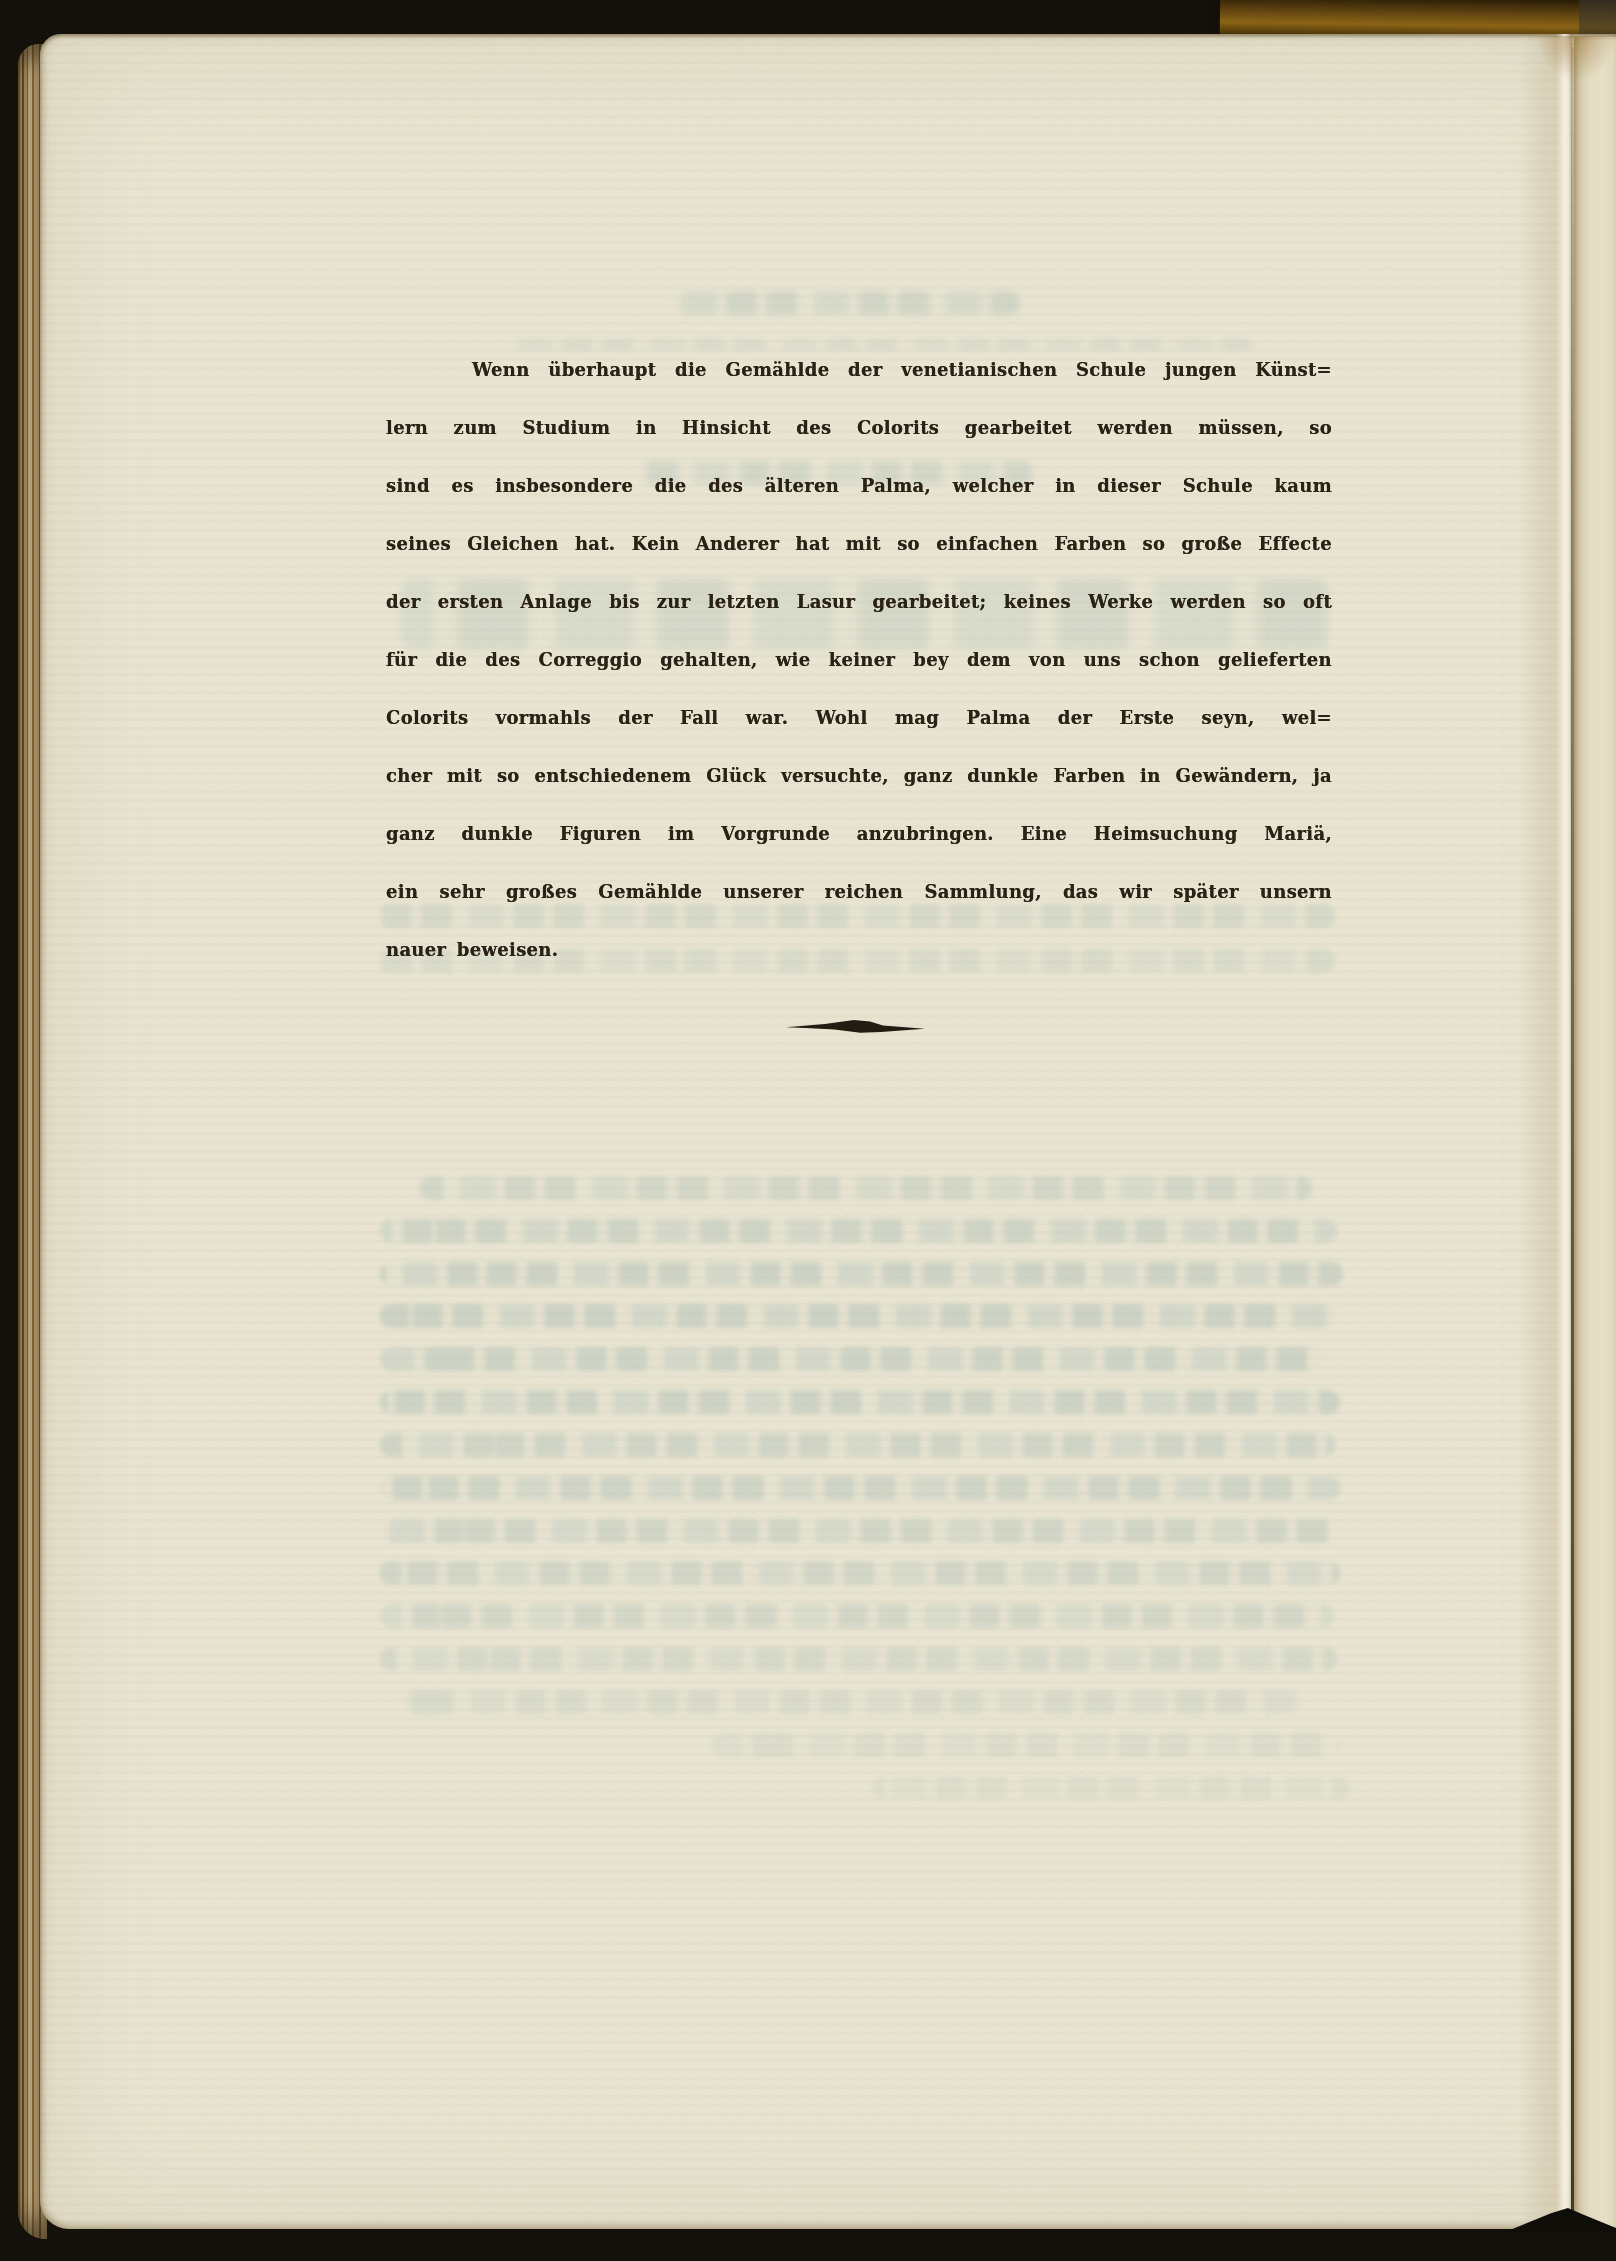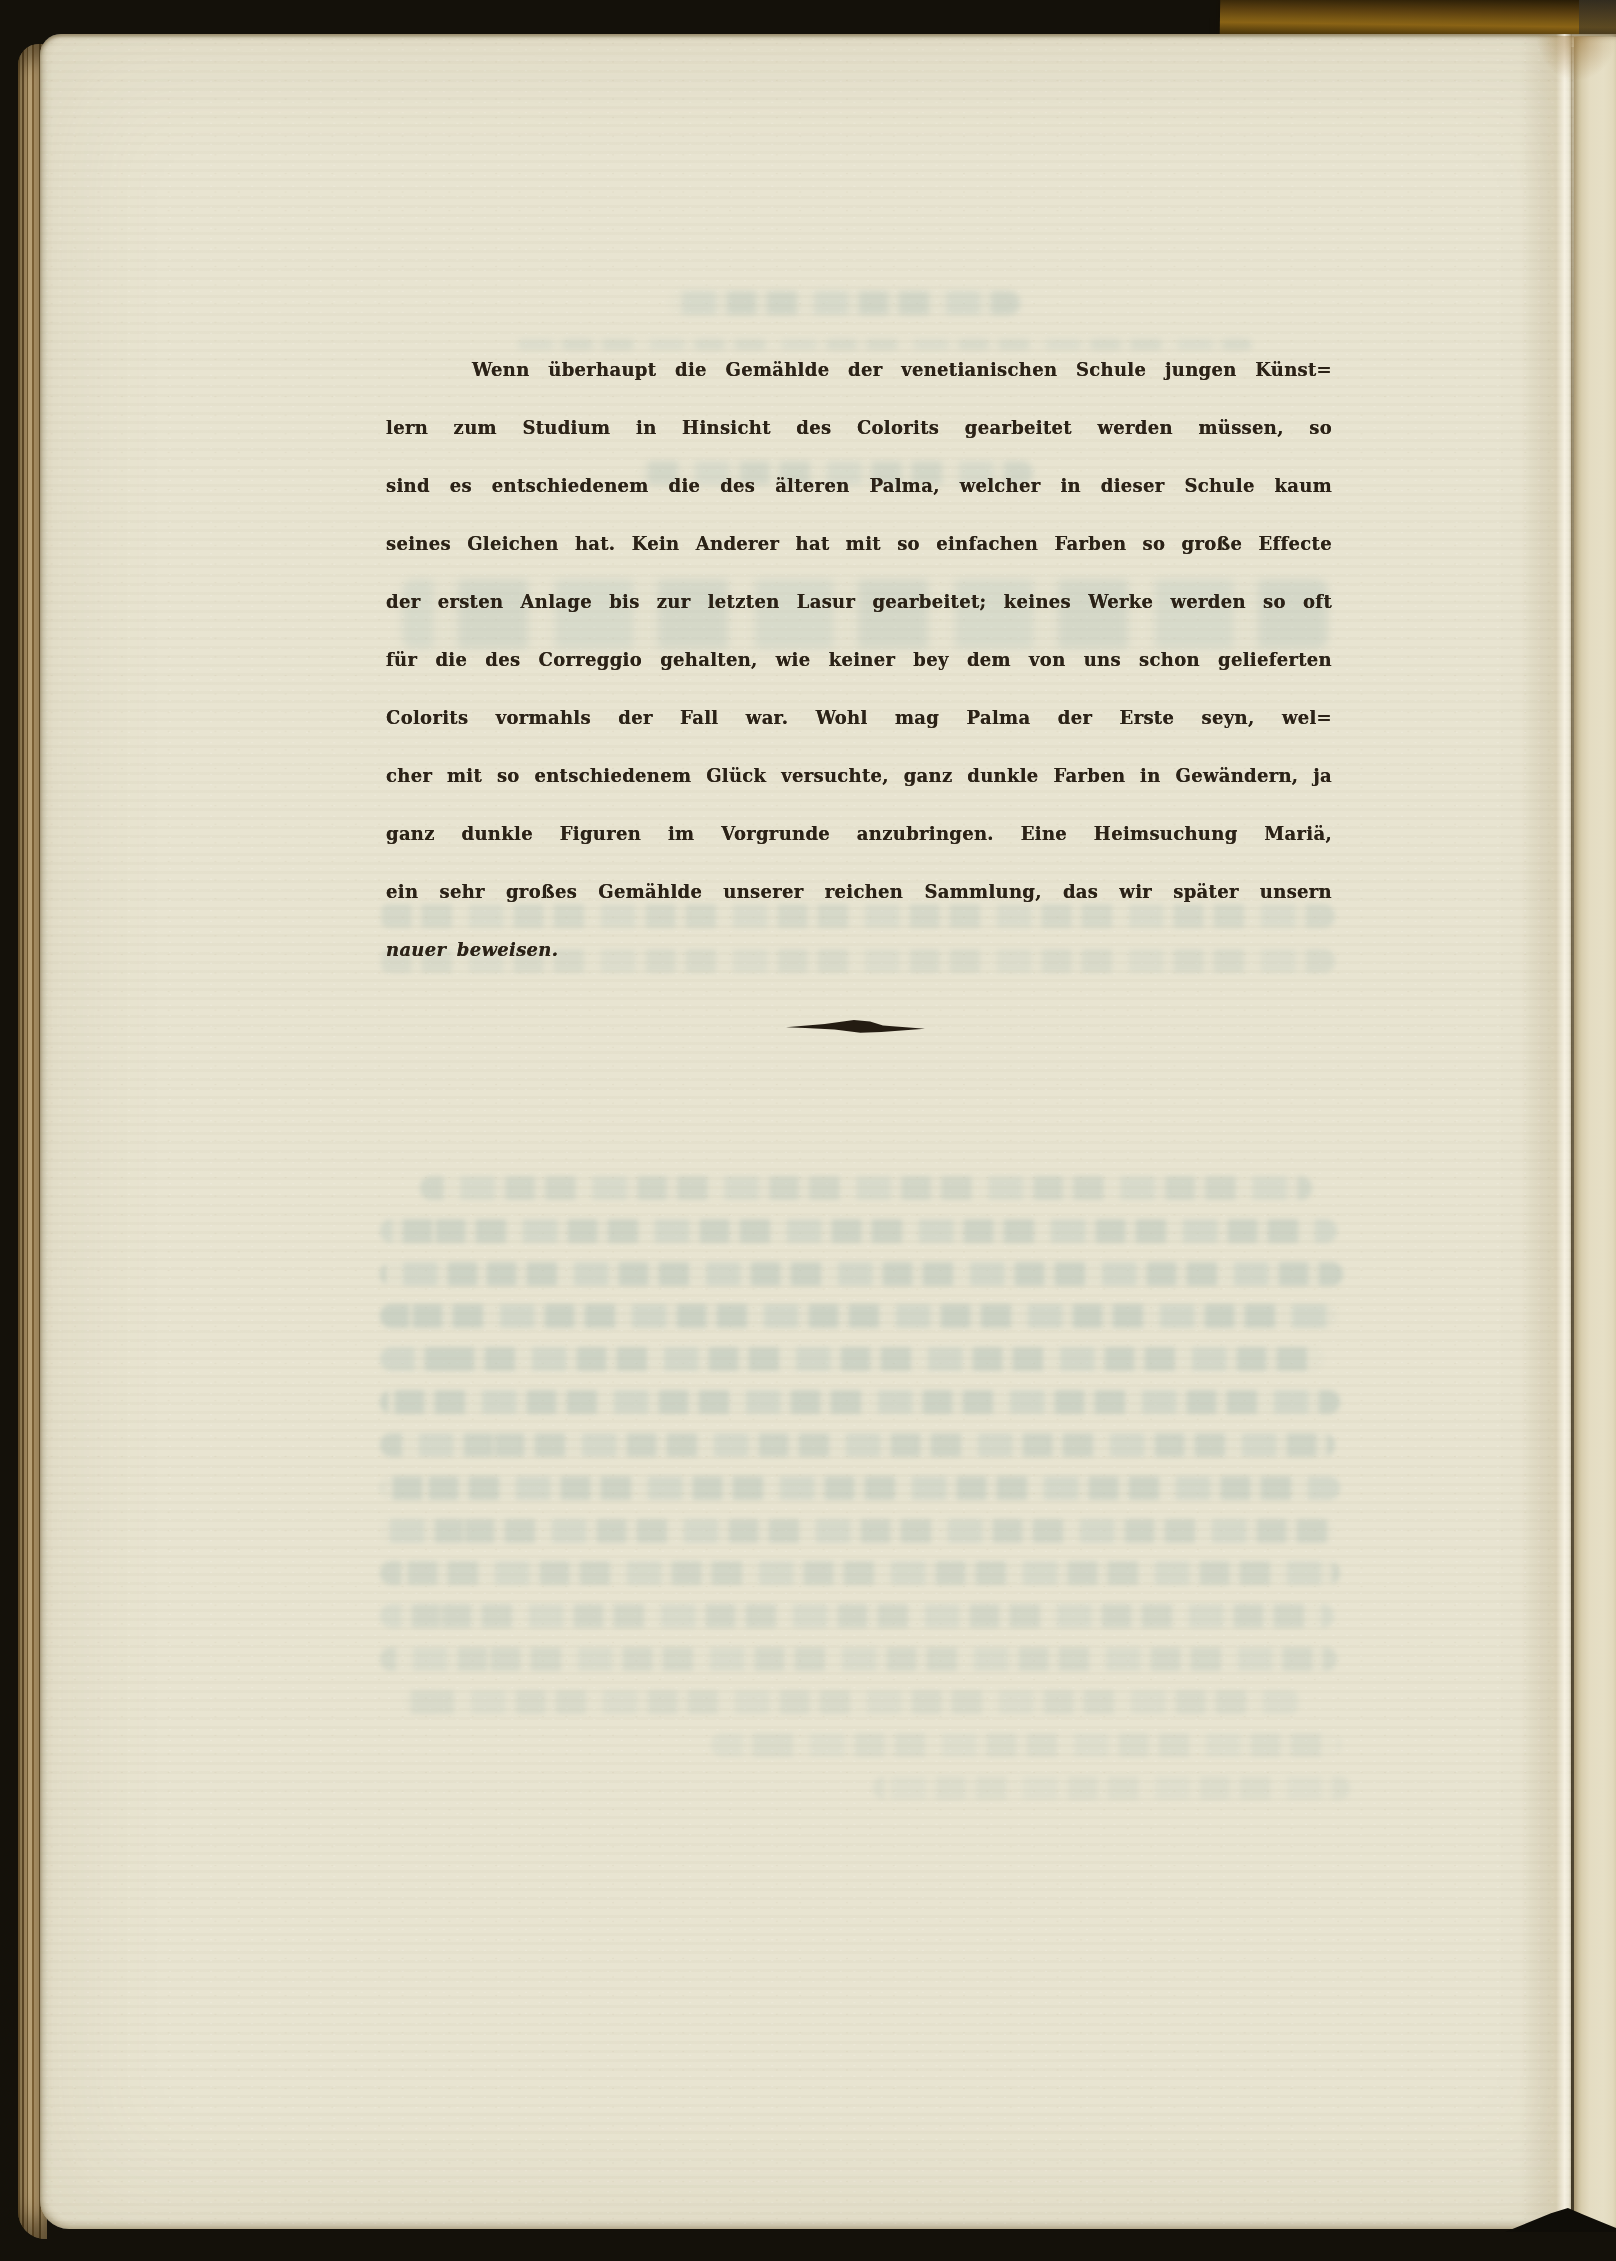--- a/index.html
+++ b/index.html
@@ -91,21 +91,21 @@
   .t-line{
     height:42px;line-height:42px;
     font-size:18px;font-weight:700;
     letter-spacing:0.3px;word-spacing:4px;
     text-align:justify;text-align-last:justify;
     white-space:nowrap;
     text-shadow:0 0 0.5px rgba(43,34,23,.8);
     margin-top:16px;
   }
   .t-line.indent{padding-left:86px;}
-  .t-line.last{text-align-last:left;font-style:italic;}
+  .t-line.last{text-align-last:left;}
 
   
   .ornament{position:absolute;left:786px;top:1019px;width:139px;height:18px;}
 
   
   .ghost{
     position:absolute;border-radius:11.3px;
     filter:blur(2.4px);
     background:repeating-linear-gradient(90deg,
       rgba(176,192,183,.95) 0 29px, rgba(176,192,183,.18) 29px 40px,
@@ -175,21 +175,21 @@
     <div class="ghost bl11"></div>
     <div class="ghost bl12"></div>
     <div class="ghost bl13"></div>
     <div class="ghost bl14"></div>
     <div class="ghost bl15"></div>
   </div>
 
   <div class="text-block">
     <div class="t-line indent">Wenn überhaupt die Gemählde der venetianischen Schule jungen Künst=</div>
     <div class="t-line">lern zum Studium in Hinsicht des Colorits gearbeitet werden müssen, so</div>
-    <div class="t-line">sind es entschiedenem die des älteren Palma, welcher in dieser Schule kaum</div>
+    <div class="t-line">sind es insbesondere die des älteren Palma, welcher in dieser Schule kaum</div>
     <div class="t-line">seines Gleichen hat. Kein Anderer hat mit so einfachen Farben so große Effecte</div>
     <div class="t-line">der ersten Anlage bis zur letzten Lasur gearbeitet; keines Werke werden so oft</div>
     <div class="t-line">für die des Correggio gehalten, wie keiner bey dem von uns schon gelieferten</div>
     <div class="t-line">Colorits vormahls der Fall war. Wohl mag Palma der Erste seyn, wel=</div>
     <div class="t-line">cher mit so entschiedenem Glück versuchte, ganz dunkle Farben in Gewändern, ja</div>
     <div class="t-line">ganz dunkle Figuren im Vorgrunde anzubringen. Eine Heimsuchung Mariä,</div>
     <div class="t-line">ein sehr großes Gemählde unserer reichen Sammlung, das wir später unsern</div>
     <div class="t-line last">nauer beweisen.</div>
   </div>
 

